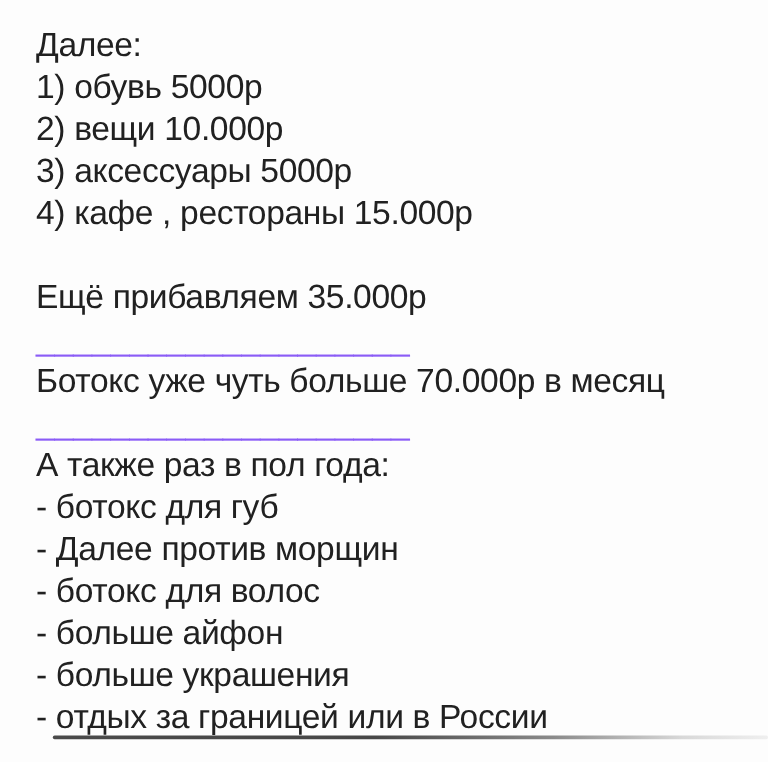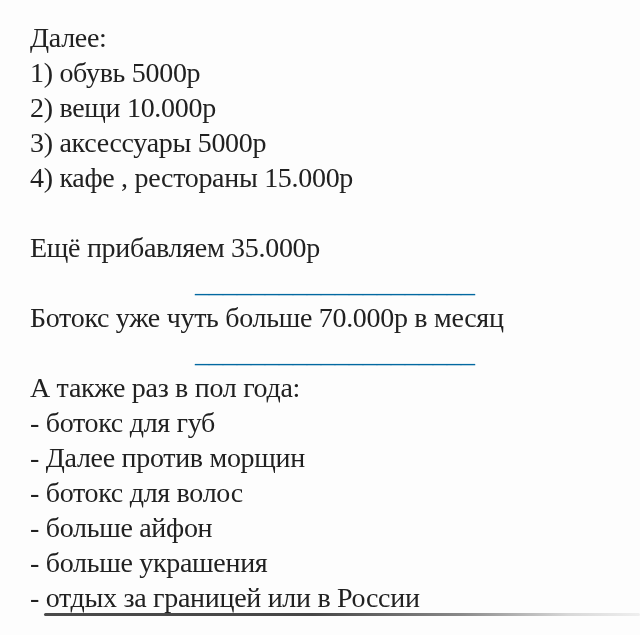--- a/index.html
+++ b/index.html
@@ -6,44 +6,43 @@
     margin: 0;
     padding: 0;
     background: #ffffff;
   }
   .screen {
     position: relative;
     width: 640px;
     height: 635px;
     background: #fdfdfd;
     overflow: hidden;
-    font-family: Liberation Serif, serif;
+    font-family: Liberation Sans, sans-serif;
   }
   .note {
     position: absolute;
     top: 20px;
     left: 30px;
     right: 0;
     color: #212121;
   }
   .line {
     height: 35px;
     line-height: 35px;
     font-size: 28px;
     letter-spacing: -0.3px;
     white-space: pre;
     color: #212121;
   }
   .line.blank {
     
   }
   .line.divider {
-    color: #0369a1;
+    color: #8b5cf6;
     letter-spacing: 0;
-    text-align: center;
   }
   
   .bottom-line {
     position: absolute;
     top: 613px;
     left: 44px;
     right: 0;
     height: 3px;
     border-radius: 2px;
     background: linear-gradient(to right,

